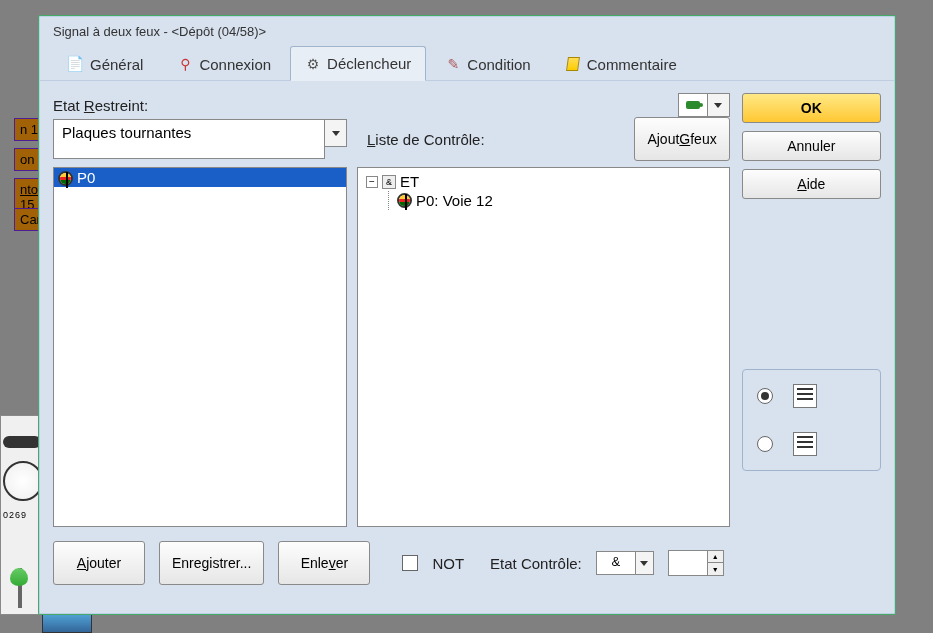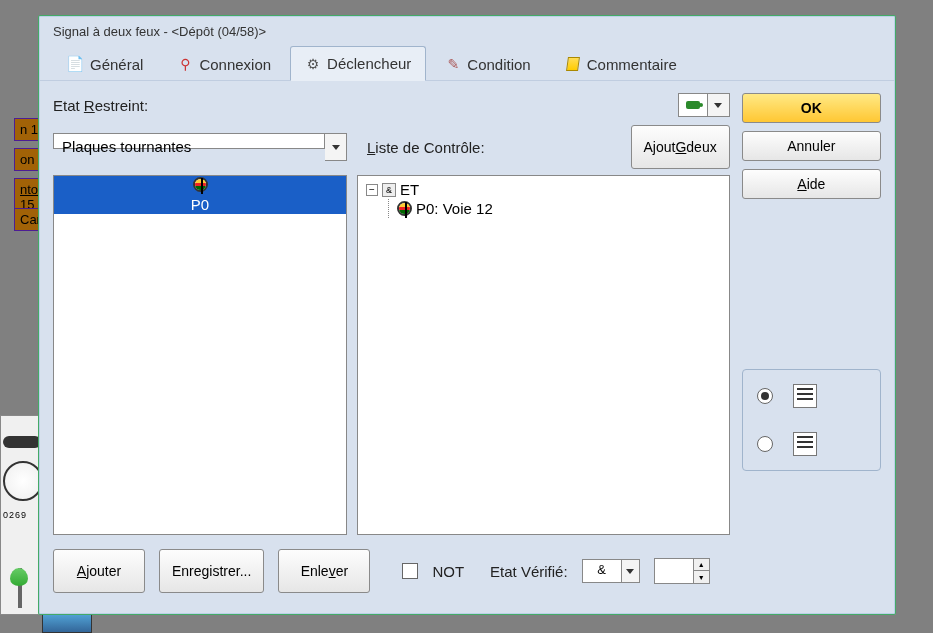--- a/index.html
+++ b/index.html
@@ -35,39 +35,39 @@
   border-radius: 3px 3px 0 0; cursor: pointer;
   position: relative; top: 1px;
 }
 .tab.active { background: #e8eef6; border: 1px solid #a0b4cc; border-bottom: 1px solid #e8eef6; }
 .tab .icon-box { width: 16px; height: 16px; display: inline-flex; align-items: center; justify-content: center; }
 
 .content { padding: 12px 14px; display: flex; gap: 12px; height: 520px; }
 .left-col { width: 680px; }
 .right-col { width: 140px; display: flex; flex-direction: column; gap: 8px; }
 
-.row1 { display: flex; align-items: center; gap: 10px; margin-bottom: 8px; }
+.row1 { display: flex; align-items: center; gap: 10px; margin-bottom: 0; }
 .label { font-size: 15px; color: #222; }
 .underline { text-decoration: underline; }
 .state-select { margin-left: auto; display: flex; }
 .state-box { width: 30px; height: 24px; background: #fff; border: 1px solid #888; display: flex; align-items: center; justify-content: center; }
 .state-arrow { width: 22px; height: 24px; background: #f4f4f4; border: 1px solid #888; border-left: none; display: flex; align-items: center; justify-content: center; }
 
 .row2 { display: flex; gap: 10px; align-items: center; margin-bottom: 6px; }
 .combo { display: flex; width: 294px; }
-.combo-box { flex: 1; height: 16px; background: #fff; border: 1px solid #888; padding: 4px 8px; font-size: 15px; }
+.combo-box { flex: 1; height: 40px; background: #fff; border: 1px solid #888; padding: 4px 8px; font-size: 15px; }
 .combo-arrow { width: 22px; height: 28px; background: #f4f4f4; border: 1px solid #888; border-left: none; display: flex; align-items: center; justify-content: center; }
 .liste-label { flex: 0 0 auto; margin-left: 10px; }
 .btn-ajout-groupe { margin-left: auto; }
 
 .lists { display: flex; gap: 10px; height: 360px; }
 .listbox { background: #fff; border: 1px solid #888; overflow: auto; }
 .list-left { width: 294px; }
 .list-right { flex: 1; }
-.list-item { display: flex; align-items: center; gap: 4px; padding: 1px 21px; font-size: 15px; flex-direction: column; }
+.list-item { display: flex; align-items: flex-end; gap: 4px; padding: 1px 4px; font-size: 15px; }
 .list-item.selected { background: #1a5fc7; color: #fff; }
 .tree { padding: 4px 8px; font-size: 15px; }
 .tree-node { display: flex; align-items: center; gap: 4px; padding: 1px 0; }
 .tree-indent { margin-left: 22px; border-left: 1px dotted #888; padding-left: 8px; }
 .expander { width: 12px; height: 12px; border: 1px solid #888; display: inline-flex; align-items: center; justify-content: center; font-size: 10px; line-height: 1; background: #fff; }
 .and-icon { width: 14px; height: 14px; border: 1px solid #888; background: #eee; font-size: 9px; display: inline-flex; align-items: center; justify-content: center; }
 
 .bottom-row { display: flex; gap: 14px; align-items: center; margin-top: 14px; }
 .btn {
   min-width: 92px; height: 44px; padding: 0 12px;
@@ -176,21 +176,21 @@
           <div class="combo-arrow">
               <span class="arrow-down"></span>
             </div>
         </div>
         <span class="label liste-label">
           <span class="underline">L</span><span>iste de Contrôle:</span>
         </span>
         <button class="btn btn-ajout-groupe">
           <span>Ajout </span>
             <span class="underline">G</span>
-            <span>deux</span>
+            <span>feux</span>
         </button>
       </div>
 
       <div class="lists">
         <div class="listbox list-left">
           <div class="list-item selected">
             <span class="turntable-icon"></span>
             <span>P0</span>
           </div>
         </div>
@@ -218,21 +218,21 @@
         </button>
         <button class="btn">Enregistrer...</button>
         <button class="btn">
           <span>Enle</span>
             <span class="underline">v</span>
             <span>er</span>
         </button>
         <span style="width:4px"></span>
         <span class="checkbox"></span>
         <span class="label">NOT</span>
-        <span class="label" style="margin-left:12px">Etat Vérifié:</span>
+        <span class="label" style="margin-left:12px">Etat Contrôle:</span>
         <div class="small-combo">
           <div class="combo-box">&amp;</div>
           <div class="combo-arrow">
               <span class="arrow-down"></span>
             </div>
         </div>
         <div class="spinner">
           <div class="sp-field"></div>
           <div class="sp-btns">
             <div class="sp-btn">▲</div>

